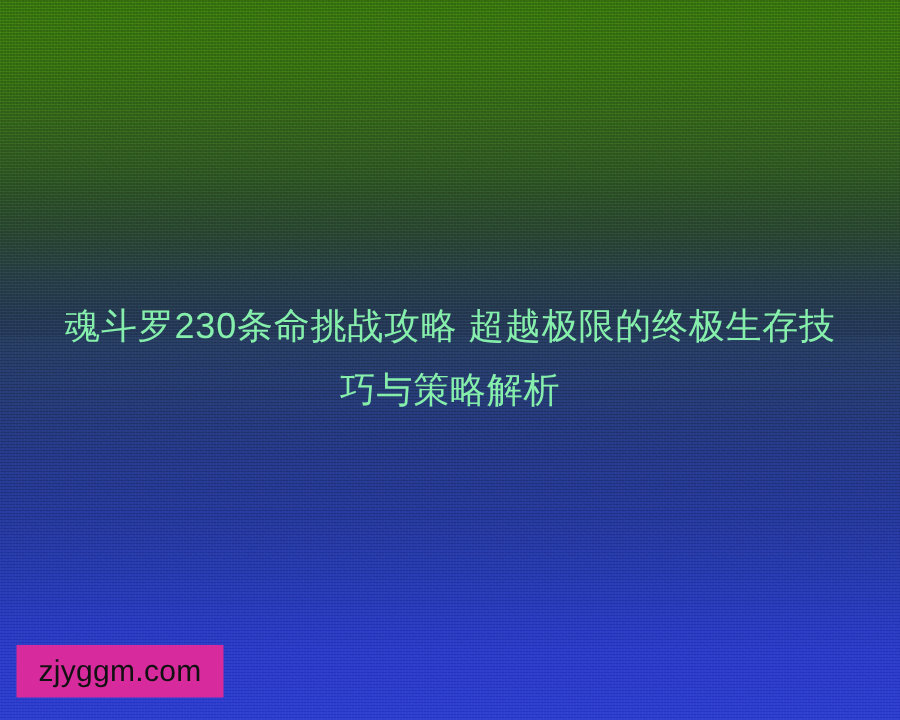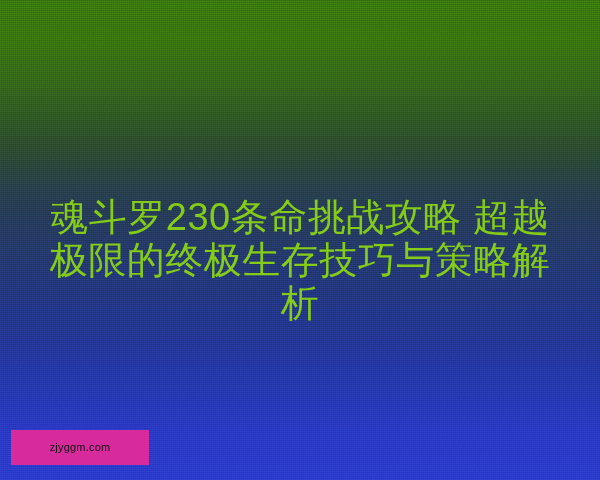--- a/index.html
+++ b/index.html
@@ -64,43 +64,43 @@
   }
 
   
   #headline {
     position: absolute;
     left: 0;
     right: 0;
     top: 196px;
     padding: 0 34px;
     text-align: center;
-    color: #84cc16;
-    font-size: 38px;
+    color: #86efac;
+    font-size: 24px;
     line-height: 43px;
     letter-spacing: 0.5px;
     font-weight: 400;
     white-space: normal;
   }
 
   
   #watermark-badge {
     position: absolute;
     left: 11px;
     top: 430px;
     width: 138px;
     height: 35px;
     background: #d62a9d;
     display: flex;
     align-items: center;
     justify-content: center;
   }
   #watermark-badge .wm-text {
     color: #111111;
-    font-size: 11px;
+    font-size: 20px;
     line-height: 1;
     letter-spacing: 0.2px;
   }
 </style>
 </head>
 <body>
 
 <div id="stage">
 
   <div id="bg-gradient"></div>

